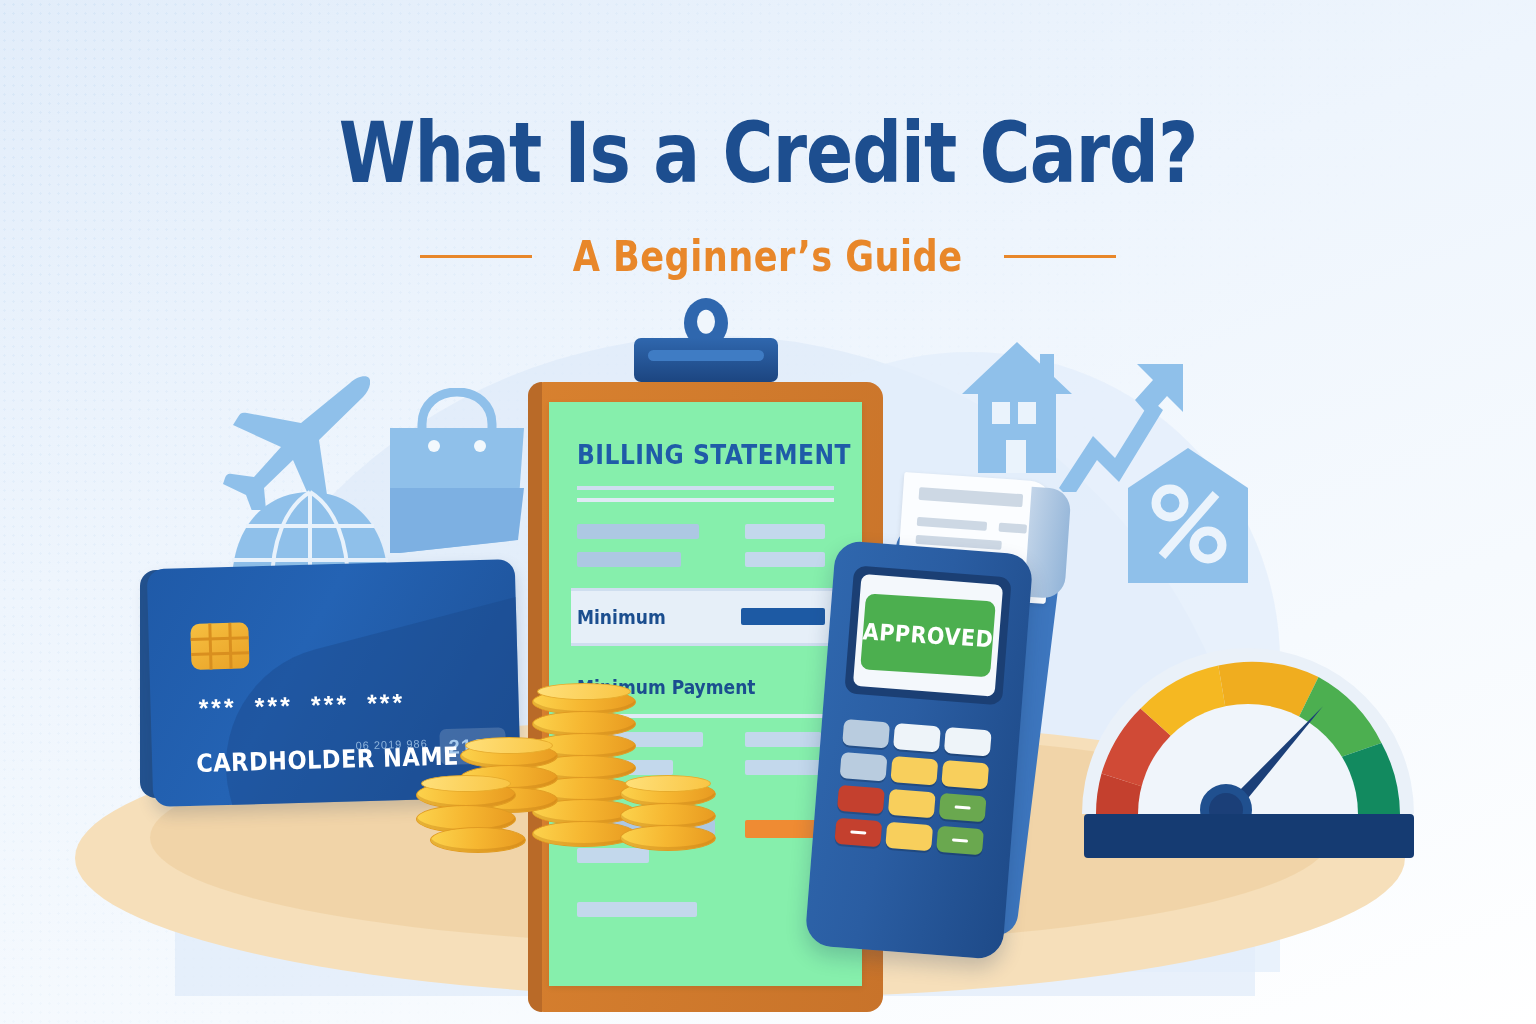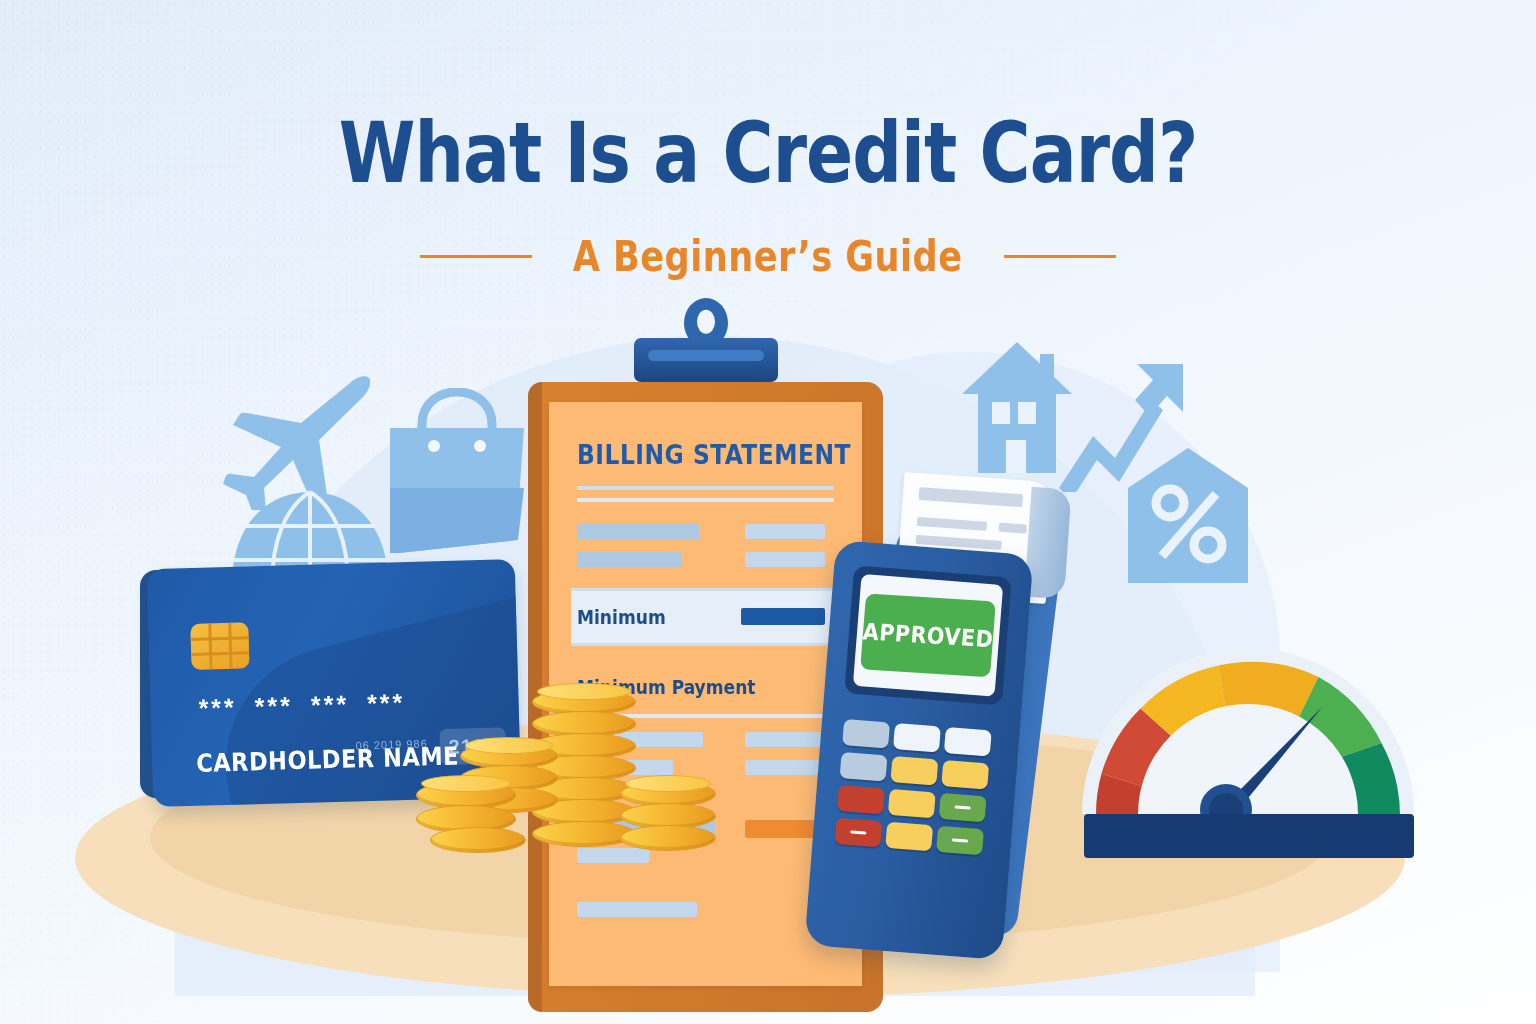--- a/index.html
+++ b/index.html
@@ -125,21 +125,21 @@
   .clip-board {
     position:absolute; inset:0; border-radius:16px;
     background:linear-gradient(100deg,#d8812f,#c8732a);
   }
   .clip-board::after{
     content:""; position:absolute; left:0; top:0; width:14px; height:100%;
     background:#b96a28; border-radius:16px 0 0 16px;
   }
   .clip-paper {
     position:absolute; left:21px; top:20px; right:21px; bottom:26px;
-    background:#fdba74; box-shadow:0 2px 6px rgba(0,0,0,.08);
+    background:#86efac; box-shadow:0 2px 6px rgba(0,0,0,.08);
   }
   .clip-metal {
     position:absolute; left:50%; transform:translateX(-50%); top:-44px;
     width:144px; height:44px; border-radius:7px;
     background:linear-gradient(180deg,#2f67ae,#1c4580);
     z-index:5;
   }
   .clip-metal .bar{
     position:absolute; left:14px; top:12px; right:14px; height:11px;
     border-radius:6px; background:#3f7cc4;

